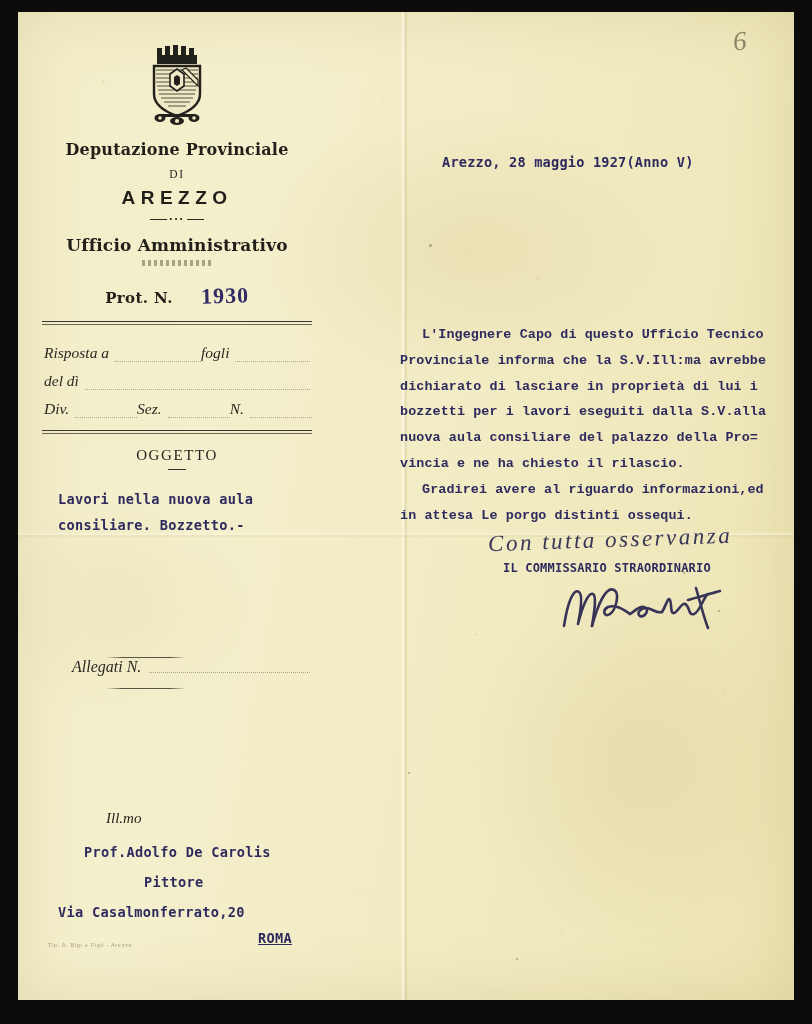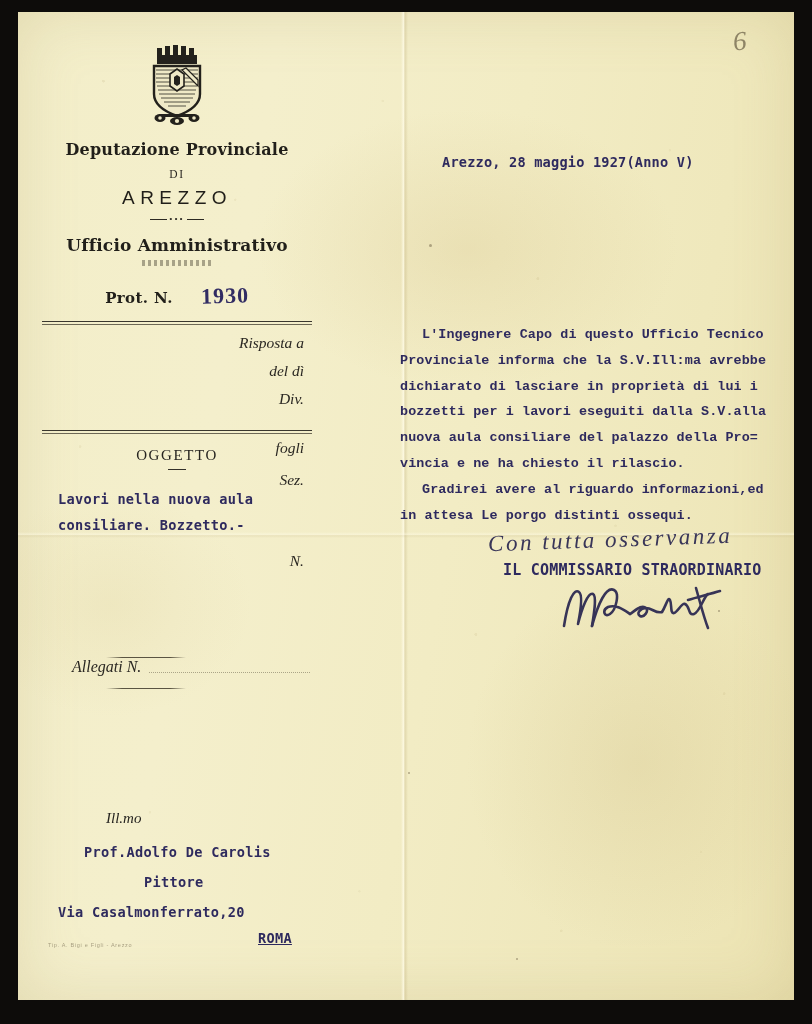--- a/index.html
+++ b/index.html
@@ -125,21 +125,21 @@
   .lh-di {
     font-family: "Liberation Serif", serif;
     font-size: 11.5px;
     letter-spacing: 1.6px;
     margin-top: 9px;
     color: #2a2722;
   }
   .lh-city {
     font-family: "Liberation Sans", sans-serif;
     font-size: 19px;
-    font-weight: normal;
+    font-weight: bold;
     letter-spacing: 5.5px;
     margin-top: 7px;
     color: #201e19;
   }
   .lh-orn {
     margin: 7px auto 0 auto;
     width: 54px;
     height: 7px;
     position: relative;
   }
@@ -217,21 +217,20 @@
   #form-fields {
     margin-top: 9px;
     padding: 0 12px;
     text-align: left;
   }
   .ff-row {
     display: flex;
     align-items: flex-end;
     height: 28px;
     gap: 0;
-    flex-direction: column;
   }
   .ff-label {
     font-family: "Liberation Serif", serif;
     font-style: italic;
     font-size: 15.5px;
     color: #2b2823;
     white-space: nowrap;
     padding-right: 6px;
   }
   .ff-dots {
@@ -385,21 +384,21 @@
     letter-spacing: 2.5px;
     transform: rotate(-2deg);
     opacity: .92;
   }
 
   #signature-title {
     position: absolute;
     left: 485px;
     top: 549px;
     font-family: "DejaVu Sans Mono", monospace;
-    font-size: 15px;
+    font-size: 12px;
     font-weight: bold;
     letter-spacing: .2px;
     color: #2e2a5e;
     white-space: nowrap;
   }
 
   #signature-mark {
     position: absolute;
     left: 540px;
     top: 568px;

